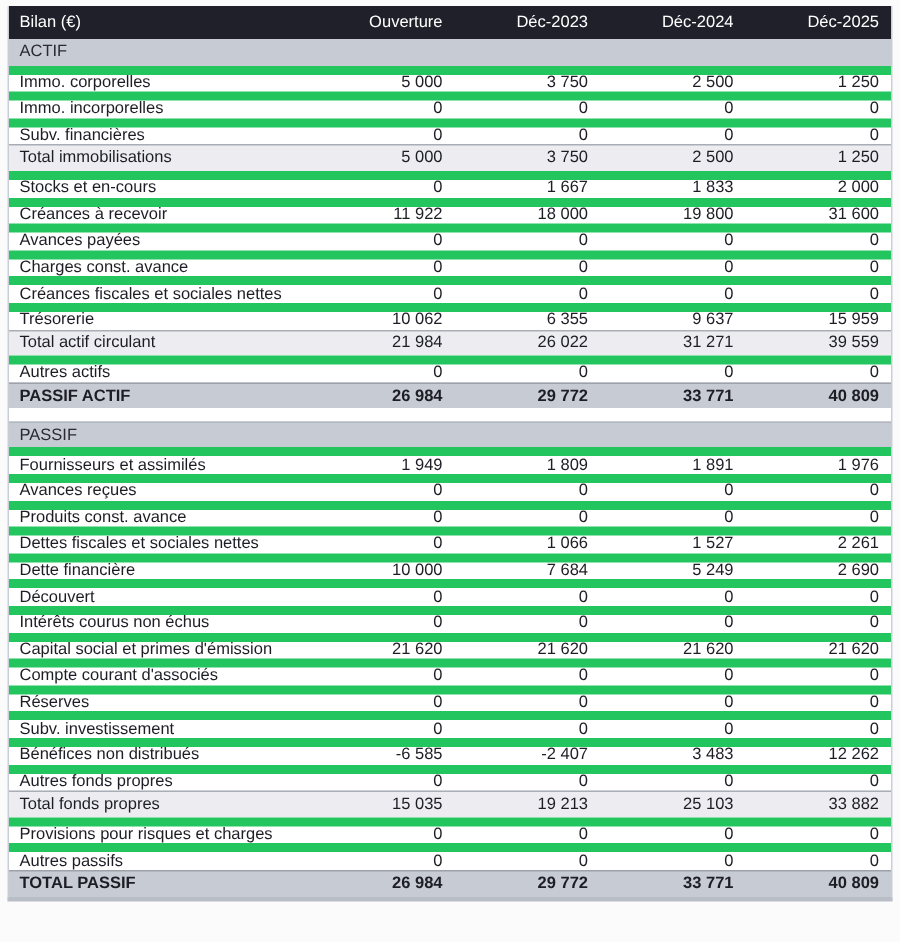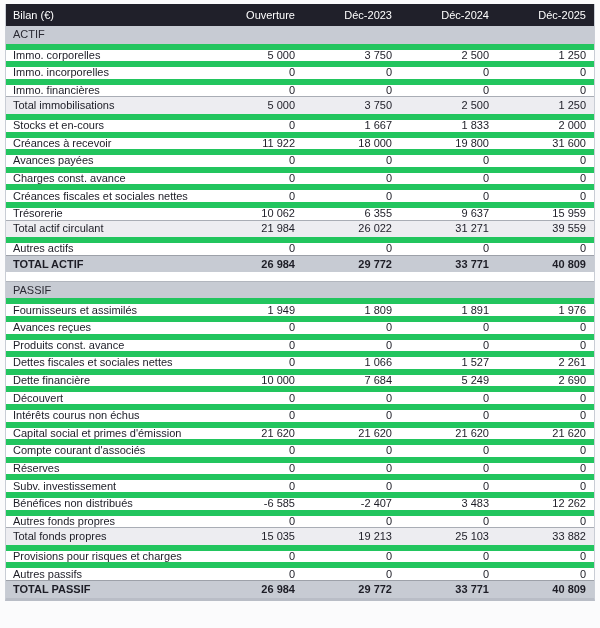--- a/index.html
+++ b/index.html
@@ -101,21 +101,21 @@
           <div class="cell c-num">1 250</div>
         </div>
         <div class="trow">
           <div class="cell c-label">Immo. incorporelles</div>
           <div class="cell c-num">0</div>
           <div class="cell c-num">0</div>
           <div class="cell c-num">0</div>
           <div class="cell c-num">0</div>
         </div>
         <div class="trow">
-          <div class="cell c-label">Immo. financières</div>
+          <div class="cell c-label">Subv. financières</div>
           <div class="cell c-num">0</div>
           <div class="cell c-num">0</div>
           <div class="cell c-num">0</div>
           <div class="cell c-num">0</div>
         </div>
         <div class="trow subtotal-row">
           <div class="cell c-label">Total immobilisations</div>
           <div class="cell c-num">5 000</div>
           <div class="cell c-num">3 750</div>
           <div class="cell c-num">2 500</div>
@@ -171,21 +171,21 @@
           <div class="cell c-num">39 559</div>
         </div>
         <div class="trow">
           <div class="cell c-label">Autres actifs</div>
           <div class="cell c-num">0</div>
           <div class="cell c-num">0</div>
           <div class="cell c-num">0</div>
           <div class="cell c-num">0</div>
         </div>
         <div class="trow total-row">
-          <div class="cell c-label">TOTAL ACTIF</div>
+          <div class="cell c-label">PASSIF ACTIF</div>
           <div class="cell c-num">26 984</div>
           <div class="cell c-num">29 772</div>
           <div class="cell c-num">33 771</div>
           <div class="cell c-num">40 809</div>
         </div>
         <div class="trow spacer-row"></div>
         <div class="trow section-row">
           <div class="cell c-label">PASSIF</div>
           <div class="cell c-num"></div>
           <div class="cell c-num"></div>

